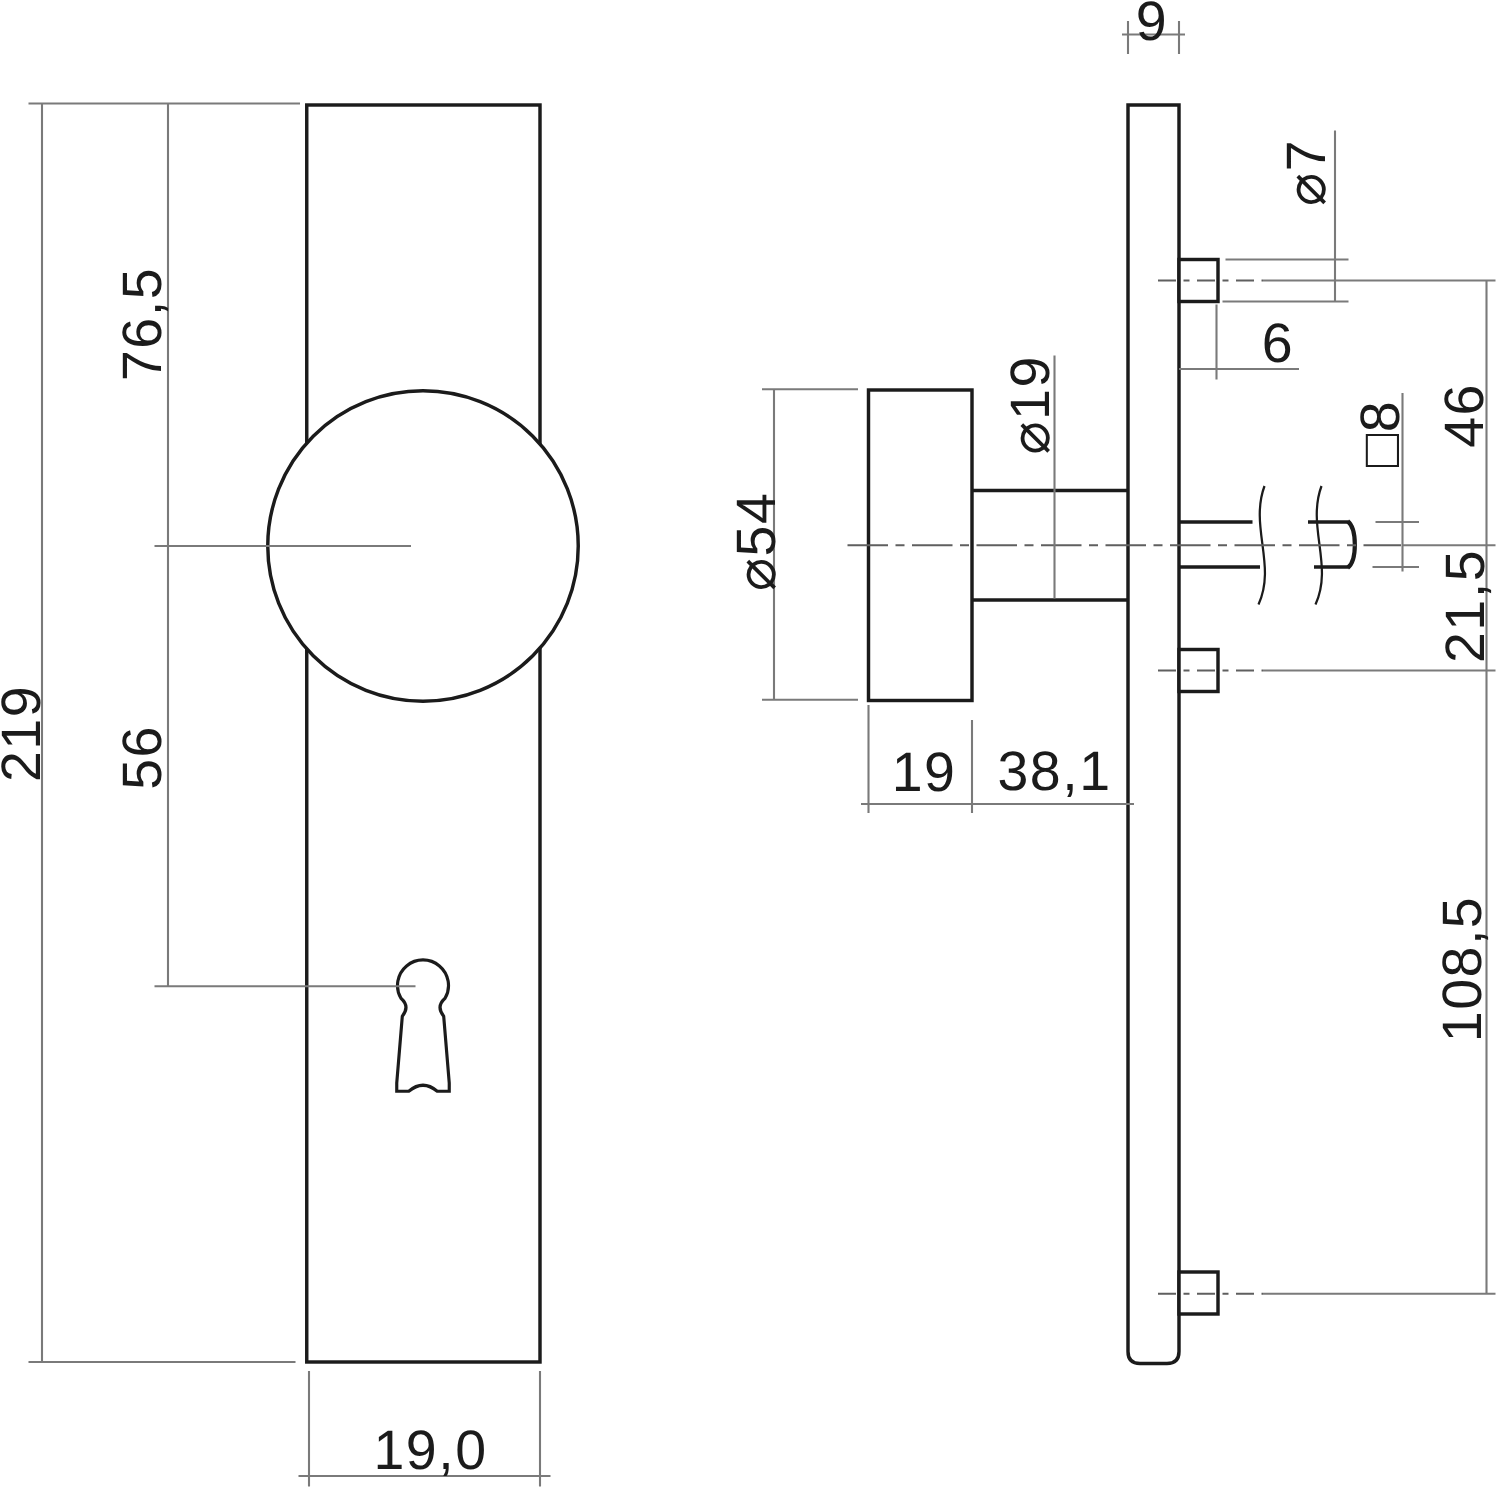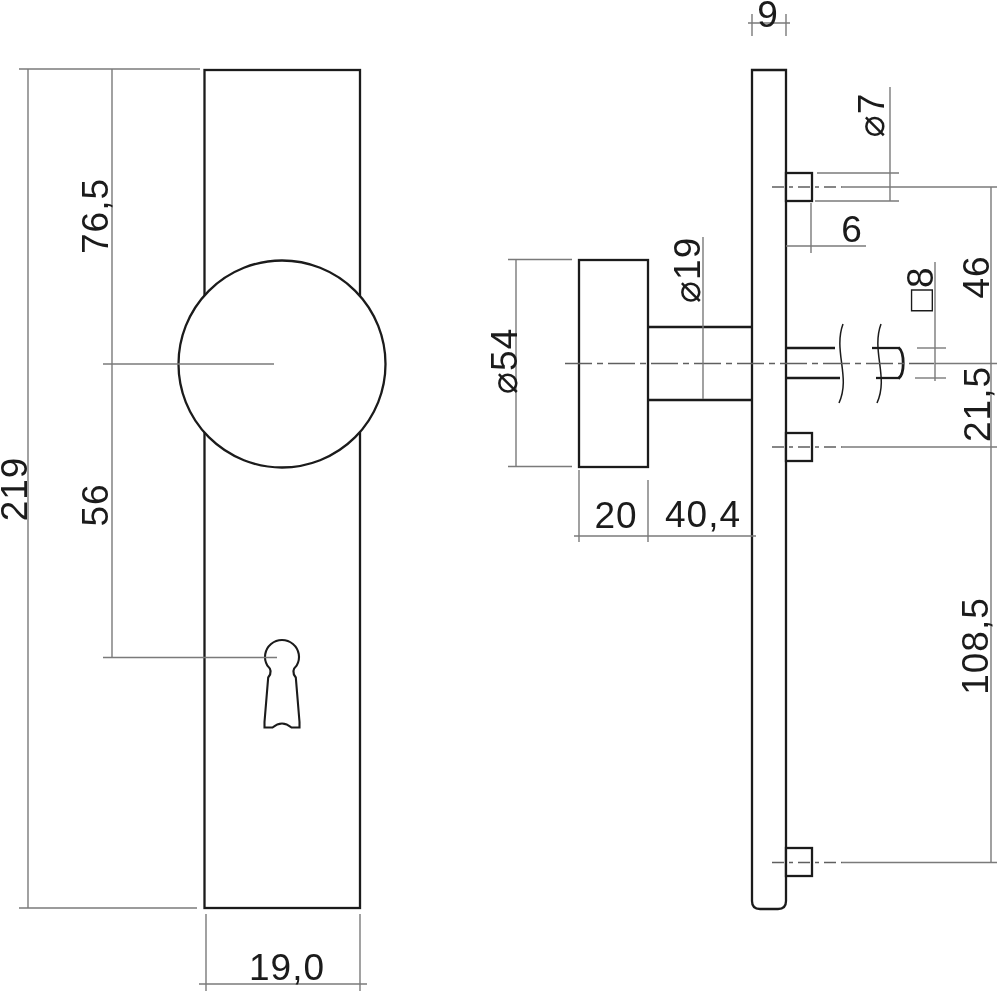--- a/index.html
+++ b/index.html
@@ -100,20 +100,20 @@
   <span class="lbl v" style="left:14px;top:489px">219</span>
   <span class="lbl v" style="left:95px;top:216px">76,5</span>
   <span class="lbl v" style="left:95px;top:505px">56</span>
   <span class="lbl" style="left:287px;top:967px">19,0</span>
 
   <span class="lbl" style="left:768px;top:14px">9</span>
   <span class="lbl v" style="left:871px;top:115px">⌀7</span>
   <span class="lbl" style="left:852px;top:229px">6</span>
   <span class="lbl v" style="left:504px;top:361px">⌀54</span>
   <span class="lbl v" style="left:687px;top:270px">⌀19</span>
-  <span class="lbl" style="left:616px;top:515px">20</span>
-  <span class="lbl" style="left:703px;top:514px">40,4</span>
+  <span class="lbl" style="left:616px;top:515px">19</span>
+  <span class="lbl" style="left:703px;top:514px">38,1</span>
   <span class="lbl v" style="left:920px;top:289px">□8</span>
   <span class="lbl v" style="left:976px;top:277px">46</span>
   <span class="lbl v" style="left:977px;top:404px">21,5</span>
   <span class="lbl v" style="left:975px;top:646px">108,5</span>
 
 </div>
 
 </body></html>

